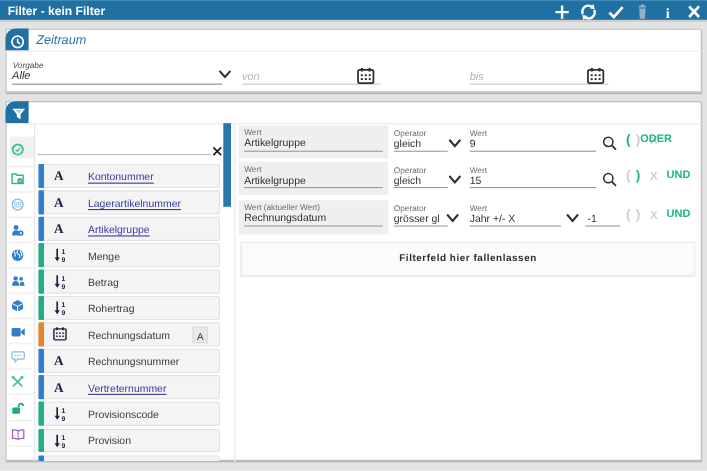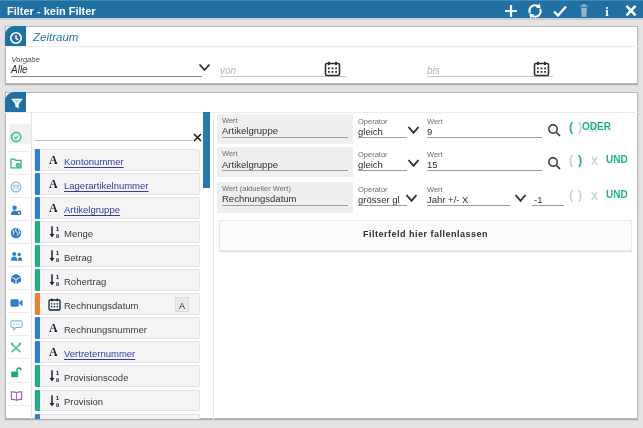--- a/index.html
+++ b/index.html
@@ -34,21 +34,21 @@
   #selcell { position:absolute; left:3px; top:31px; width:23px; height:20px; background:#f1f1f1; border-radius:2px; }
   .sicon { position:absolute; left:7px; }
 
   
   #searchline { position:absolute; left:28px; top:47px; width:158px; height:1px; background:#c0c0c0; }
   .item { position:absolute; left:0; width:166px; height:21.5px; background:#f4f4f4; border:1px solid #e2e2e2; border-radius:2px; }
   .bar { position:absolute; left:0; top:-1px; width:5px; height:21.5px; border-radius:1px; }
   .bar.b { background:#2e7fd0; }
   .bar.g { background:#1fae88; }
   .bar.o { background:#e8832a; }
-  .itxt { position:absolute; left:29px; top:5.5px; font-size:9.5px; color:#3a3a3a; white-space:nowrap; }
+  .itxt { position:absolute; left:45px; top:5.5px; font-size:9.5px; color:#3a3a3a; white-space:nowrap; }
   .itxt.lnk { color:#3939a2; text-decoration:underline; text-underline-offset:1.5px; }
   .aicon { position:absolute; left:14px; top:3px; font-family:"Liberation Serif",serif; font-weight:bold; font-size:12px; color:#16243f; }
   .sorticon { position:absolute; left:14px; top:3px; }
   .calicon { position:absolute; left:13px; top:3px; }
   #vscroll { position:absolute; left:197px; top:19.5px; width:6.5px; height:76px; background:#2878ab; }
   #vdivider { position:absolute; left:206.5px; top:20px; width:1px; height:307px; background:#e7e7e7; }
 
   
   .chip { position:absolute; left:211px; width:136px; height:30px; background:#efefef; }
   .flabel { position:absolute; font-size:7.5px; color:#6d6d6d; white-space:nowrap;text-align:center; }

